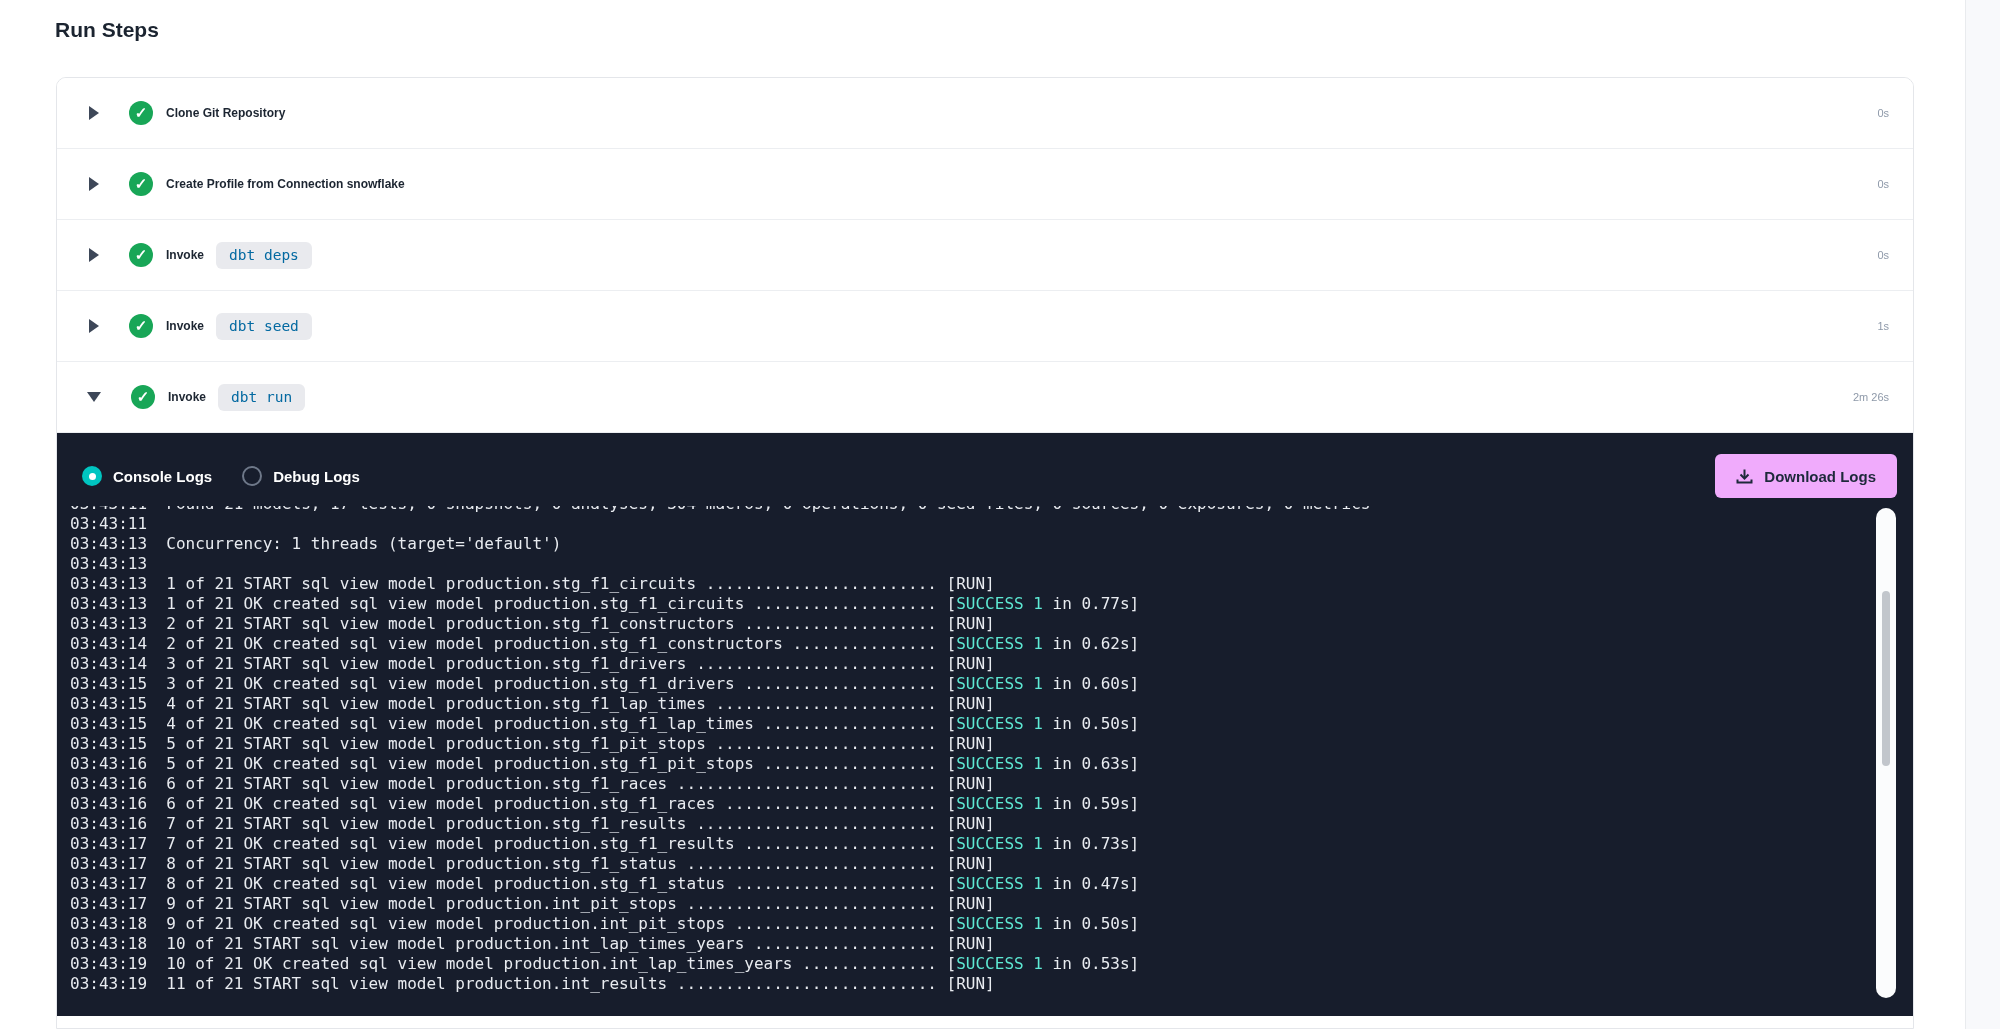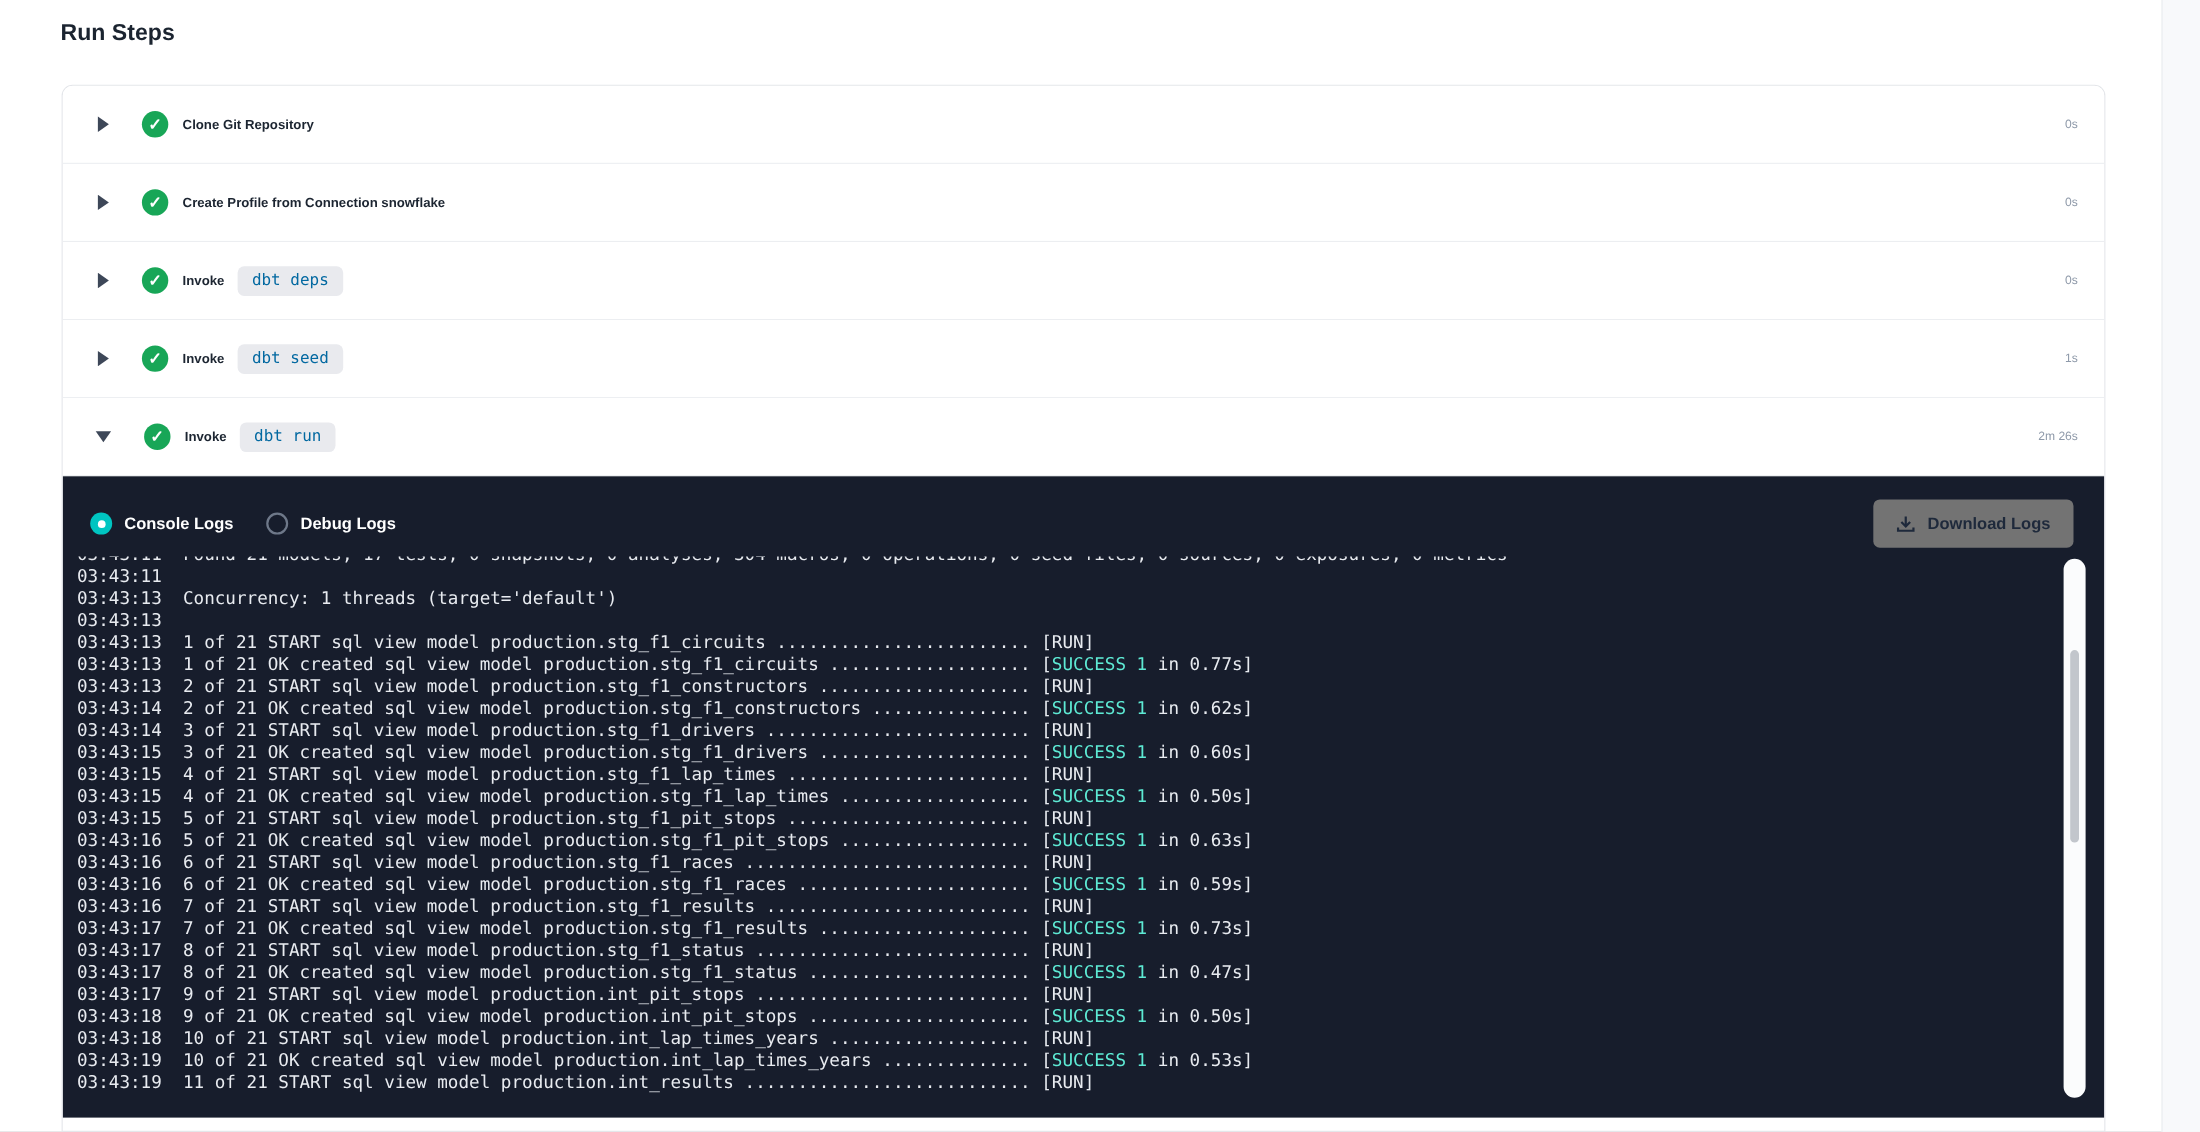--- a/index.html
+++ b/index.html
@@ -85,23 +85,23 @@
   }
   .radio-outer.selected { background:#00c5c1; }
   .radio-outer.selected .radio-dot {
     width:7px; height:7px; border-radius:50%; background:#ffffff;
   }
   .radio-outer.unselected {
     border:2.5px solid #6e7889; background:transparent;
   }
   .radio-label { color:#ffffff; font-size:15px; font-weight:700; }
   .download-btn {
-    margin-left:auto; margin-right:20px;
+    margin-left:auto; margin-right:8px;
     height:44px; padding:0 21px;
-    background:#737373; border:none; border-radius:6px;
+    background:#f0abfc; border:none; border-radius:6px;
     display:flex; align-items:center; gap:11px;
     font-family:"Liberation Sans", sans-serif;
     font-size:15px; font-weight:600; color:#1e293b;
     cursor:pointer;
   }
   .log-viewport {
     position:absolute; left:13px; right:45px; top:73px; bottom:0;
     overflow:hidden;
   }
   .log-content {

